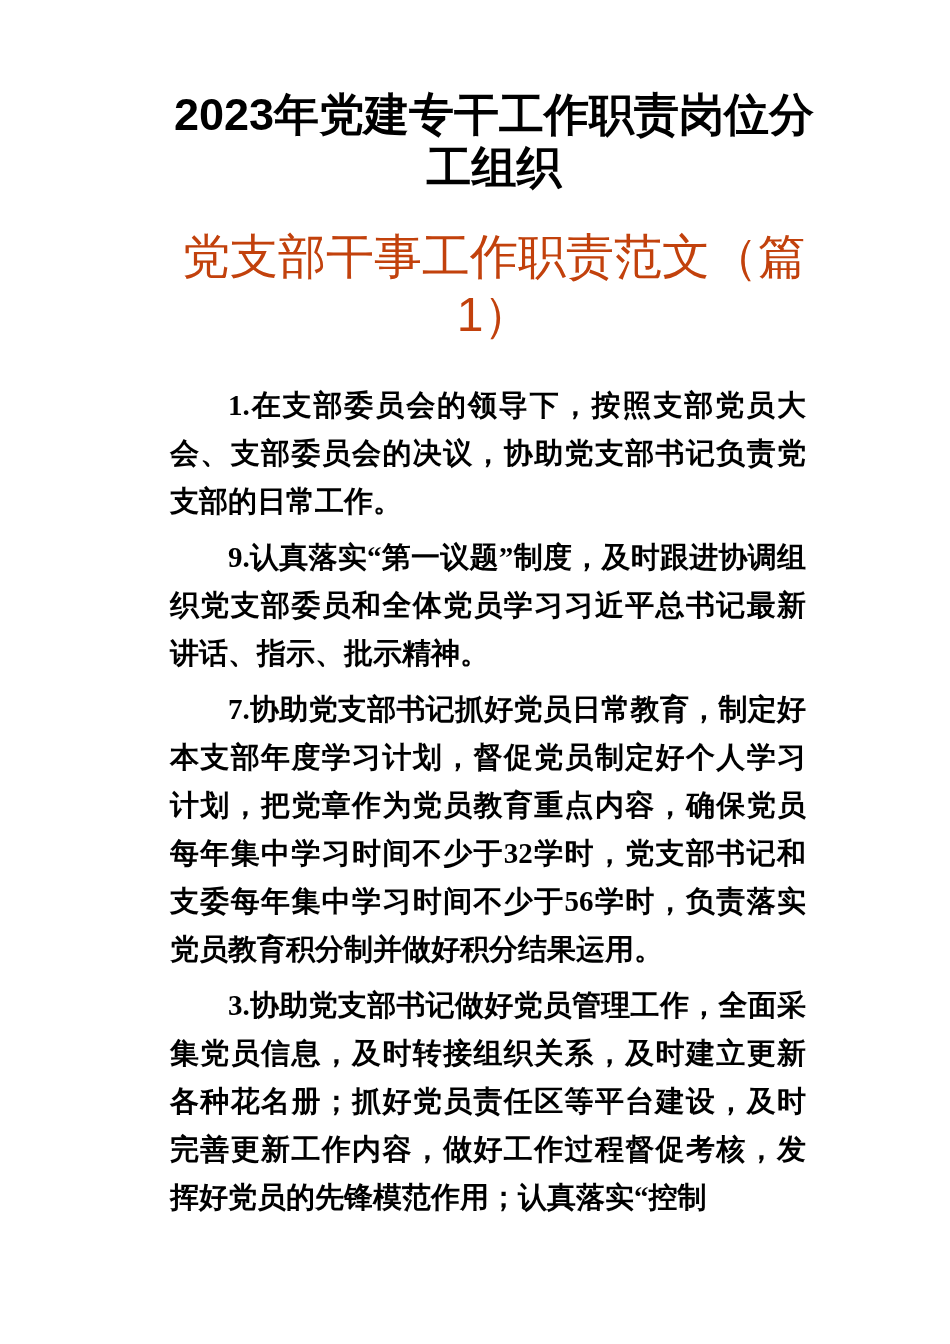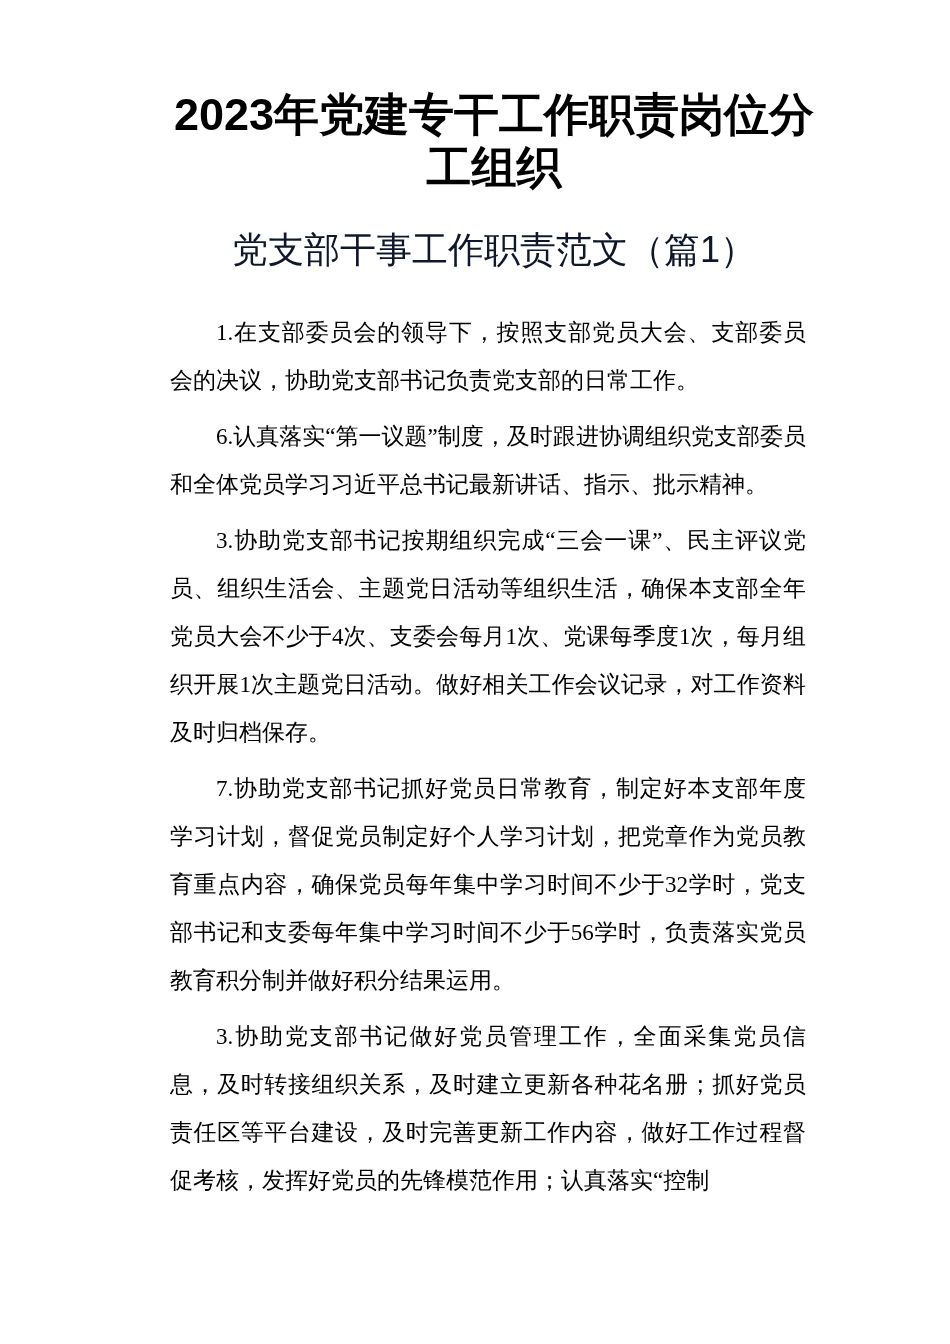--- a/index.html
+++ b/index.html
@@ -26,33 +26,33 @@
     text-align: center;
     color: #000000;
     margin: 0;
   }
   .doc-title .tline {
     display: block;
   }
   .doc-subtitle {
     font-family: "Liberation Sans", "DejaVu Sans", sans-serif;
     font-weight: 400;
-    font-size: 36px;
+    font-size: 48px;
     line-height: 1.2;
     text-align: center;
-    color: #0f172a;
+    color: #c2410c;
     margin: 34px 0 0 0;
   }
   .doc-body {
     margin-top: 38px;
   }
   .para {
     font-family: "Liberation Serif", "DejaVu Serif", serif;
-    font-weight: 400;
-    font-size: 23px;
+    font-weight: 700;
+    font-size: 29px;
     line-height: 48px;
     text-align: justify;
     text-indent: 2em;
     color: #000000;
     margin: 0 12px 8px 0;
   }
   .para:last-child {
     margin-bottom: 0;
   }
 </style>
@@ -62,19 +62,18 @@
 <div class="page">
 
   <h1 class="doc-title">
     <span class="tline">2023年党建专干工作职责岗位分工组织</span>
   </h1>
 
   <h2 class="doc-subtitle">党支部干事工作职责范文（篇1）</h2>
 
   <div class="doc-body">
     <p class="para">1.在支部委员会的领导下，按照支部党员大会、支部委员会的决议，协助党支部书记负责党支部的日常工作。</p>
-    <p class="para">6.认真落实“第一议题”制度，及时跟进协调组织党支部委员和全体党员学习习近平总书记最新讲话、指示、批示精神。</p>
-    <p class="para">3.协助党支部书记按期组织完成“三会一课”、民主评议党员、组织生活会、主题党日活动等组织生活，确保本支部全年党员大会不少于4次、支委会每月1次、党课每季度1次，每月组织开展1次主题党日活动。做好相关工作会议记录，对工作资料及时归档保存。</p>
+    <p class="para">9.认真落实“第一议题”制度，及时跟进协调组织党支部委员和全体党员学习习近平总书记最新讲话、指示、批示精神。</p>
     <p class="para">7.协助党支部书记抓好党员日常教育，制定好本支部年度学习计划，督促党员制定好个人学习计划，把党章作为党员教育重点内容，确保党员每年集中学习时间不少于32学时，党支部书记和支委每年集中学习时间不少于56学时，负责落实党员教育积分制并做好积分结果运用。</p>
     <p class="para">3.协助党支部书记做好党员管理工作，全面采集党员信息，及时转接组织关系，及时建立更新各种花名册；抓好党员责任区等平台建设，及时完善更新工作内容，做好工作过程督促考核，发挥好党员的先锋模范作用；认真落实“控制</p>
   </div>
 
 </div>
 
 </body></html>

